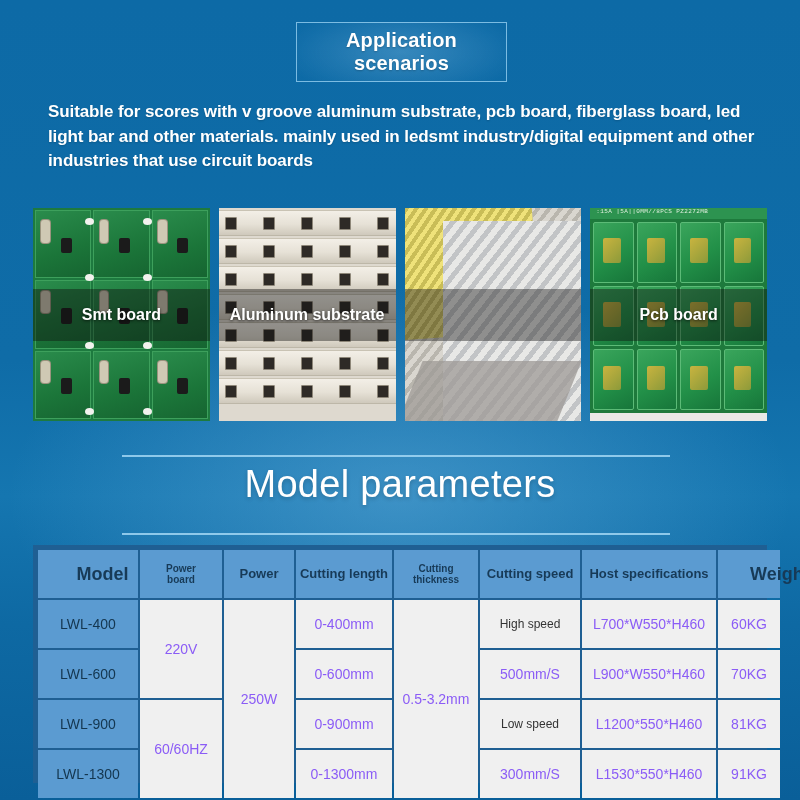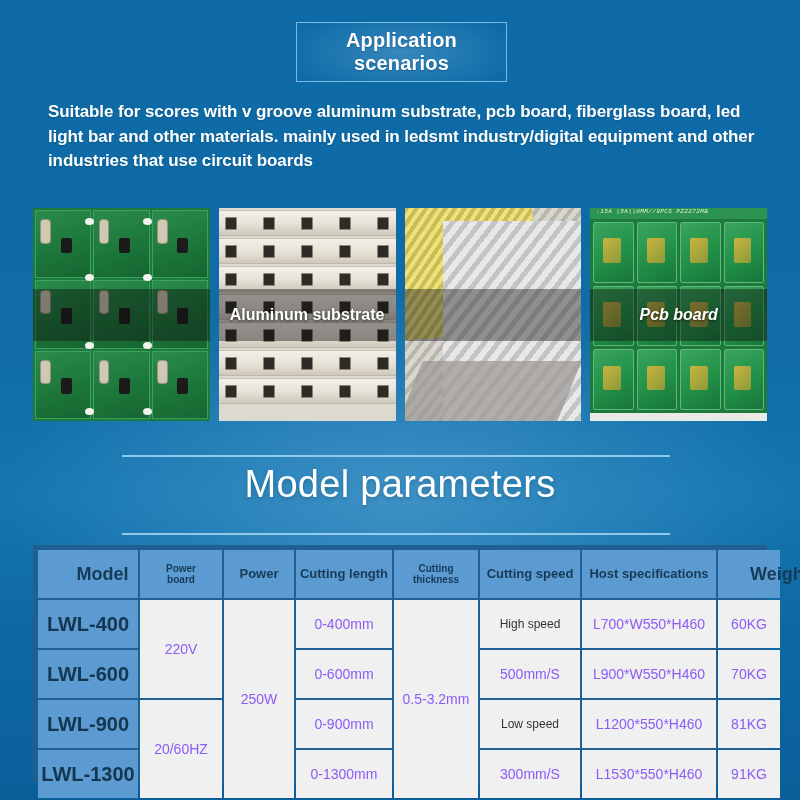--- a/index.html
+++ b/index.html
@@ -77,21 +77,21 @@
     transform:rotate(0deg);}
   .ledstrip .yellow{position:absolute;left:-12%;top:-14%;width:86%;height:74%;
     background:repeating-linear-gradient(128deg,#efe27a 0px,#efe27a 4px,#c9bd57 4px,#c9bd57 8px);
     transform:rotate(-4deg);}
   .ledstrip .alumbar{position:absolute;right:-18%;top:6%;width:96%;height:96%;
     background:repeating-linear-gradient(128deg,#e8e8e6 0px,#e8e8e6 6px,#c2c4c6 6px,#c2c4c6 11px);
     transform:rotate(0deg);}
   .ledstrip .shadow{position:absolute;left:2%;bottom:-6%;width:90%;height:34%;background:#9d9a95;transform:skewX(-22deg);opacity:.75;}
 
   
-  .pcb{background:#1e7a3c;font-style:italic;}
+  .pcb{background:#1e7a3c;}
   .pcb .strip{position:absolute;left:0;right:0;top:0;height:11px;background:#2d9350;}
   .pcb .strip .txt{position:absolute;left:6px;top:0px;font-size:6px;color:#dff0df;font-family:"Liberation Mono", monospace;letter-spacing:.4px;white-space:nowrap;}
   .pcb .grid{position:absolute;left:0;right:0;top:11px;bottom:8px;display:grid;grid-template-columns:repeat(4,1fr);grid-template-rows:repeat(3,1fr);gap:3px;padding:3px;box-sizing:border-box;}
   .pcb .mod{position:relative;background:linear-gradient(150deg,#3aa55c 0%,#229048 55%,#17763a 100%);border:1px solid #5cbb77;border-radius:2px;}
   .pcb .mod:before{content:"";position:absolute;left:24%;top:26%;width:46%;height:42%;background:linear-gradient(135deg,#c9b43f,#8c9a3a);border-radius:2px;}
   .pcb .footer{position:absolute;left:0;right:0;bottom:0;height:8px;background:#e9e9e6;}
 
   
   .mp-rule{position:absolute;height:2px;background:rgba(170,220,248,0.8);}
   .mp-rule.top{left:122px;top:455px;width:548px;}
@@ -117,21 +117,21 @@
     padding:2px 3px;
   }
   table.params th.big{font-size:18px;padding-left:32px;}
   table.params th.mid{font-size:13px;}
   table.params th.small{font-size:10px;}
   table.params td{
     background:#f0f0f0;color:#8b5cf6;font-size:14px;text-align:center;
     vertical-align:middle;height:44px;padding:2px 3px;
   }
   table.params td.model{
-    background:#5b9bd1;color:#14364f;font-size:20px;font-weight:bold;
+    background:#5b9bd1;color:#14364f;font-size:14px;font-weight:normal;
   }
   table.params td.sm{font-size:12px;color:#333;}
   col.c0{width:100px;} col.c1{width:82px;} col.c2{width:70px;}
   col.c3{width:96px;} col.c4{width:84px;} col.c5{width:100px;}
   col.c6{width:134px;} col.c7{width:62px;}
 </style>
 </head>
 <body>
 
 <div class="page">
@@ -158,20 +158,21 @@
       </div>
       <div class="pad" style="left:52px;top:10px;"></div>
       <div class="pad" style="left:110px;top:10px;"></div>
       <div class="pad" style="left:52px;top:66px;"></div>
       <div class="pad" style="left:110px;top:66px;"></div>
       <div class="pad" style="left:52px;top:134px;"></div>
       <div class="pad" style="left:110px;top:134px;"></div>
       <div class="pad" style="left:52px;top:200px;"></div>
       <div class="pad" style="left:110px;top:200px;"></div>
       <div class="band"></div>
+      <div class="cap">Smt board</div>
     </div>
 
     <div class="photo alum">
       <div>
         <div class="bar" style="top:2px;"></div>
         <div class="bar" style="top:30px;"></div>
         <div class="bar" style="top:58px;"></div>
         <div class="bar" style="top:86px;"></div>
         <div class="bar" style="top:114px;"></div>
         <div class="bar" style="top:142px;"></div>
@@ -290,21 +291,21 @@
         </tr>
         <tr>
           <td class="model">LWL-600</td>
           <td>0-600mm</td>
           <td>500mm/S</td>
           <td>L900*W550*H460</td>
           <td>70KG</td>
         </tr>
         <tr>
           <td class="model">LWL-900</td>
-          <td rowspan="2">20/60HZ</td>
+          <td rowspan="2">60/60HZ</td>
           <td>0-900mm</td>
           <td class="sm">Low speed</td>
           <td>L1200*550*H460</td>
           <td>81KG</td>
         </tr>
         <tr>
           <td class="model">LWL-1300</td>
           <td>0-1300mm</td>
           <td>300mm/S</td>
           <td>L1530*550*H460</td>

